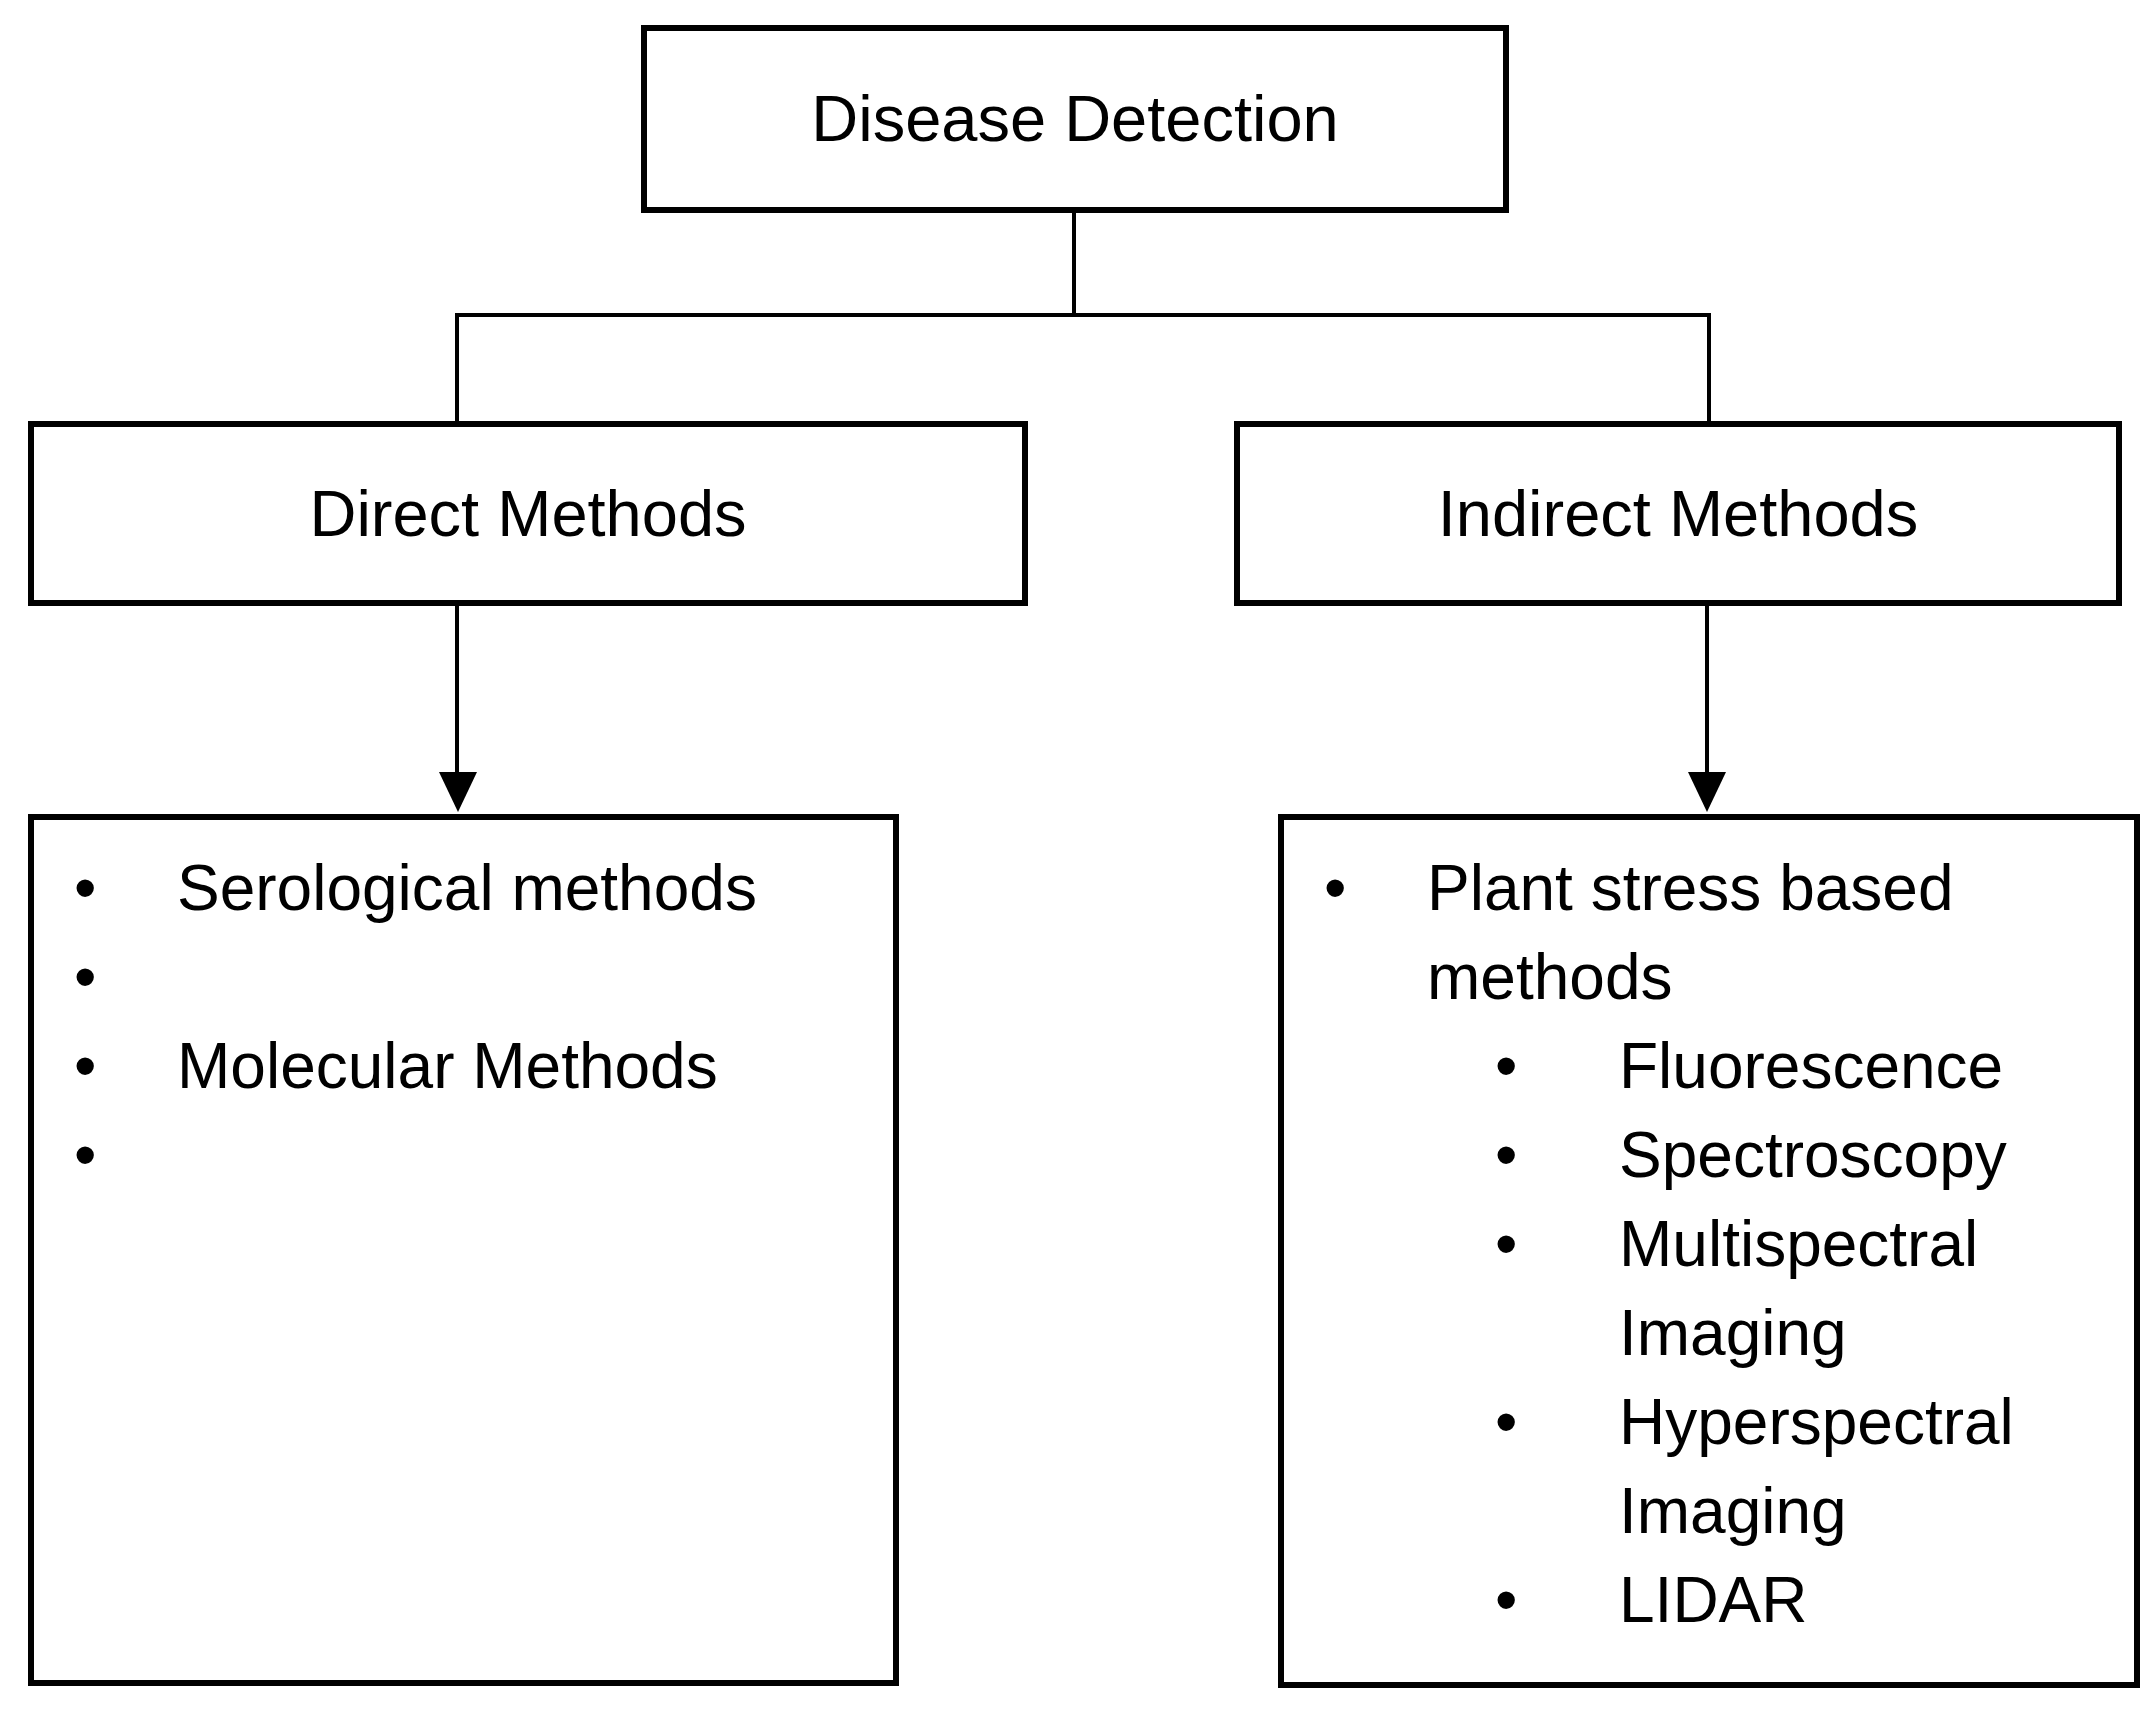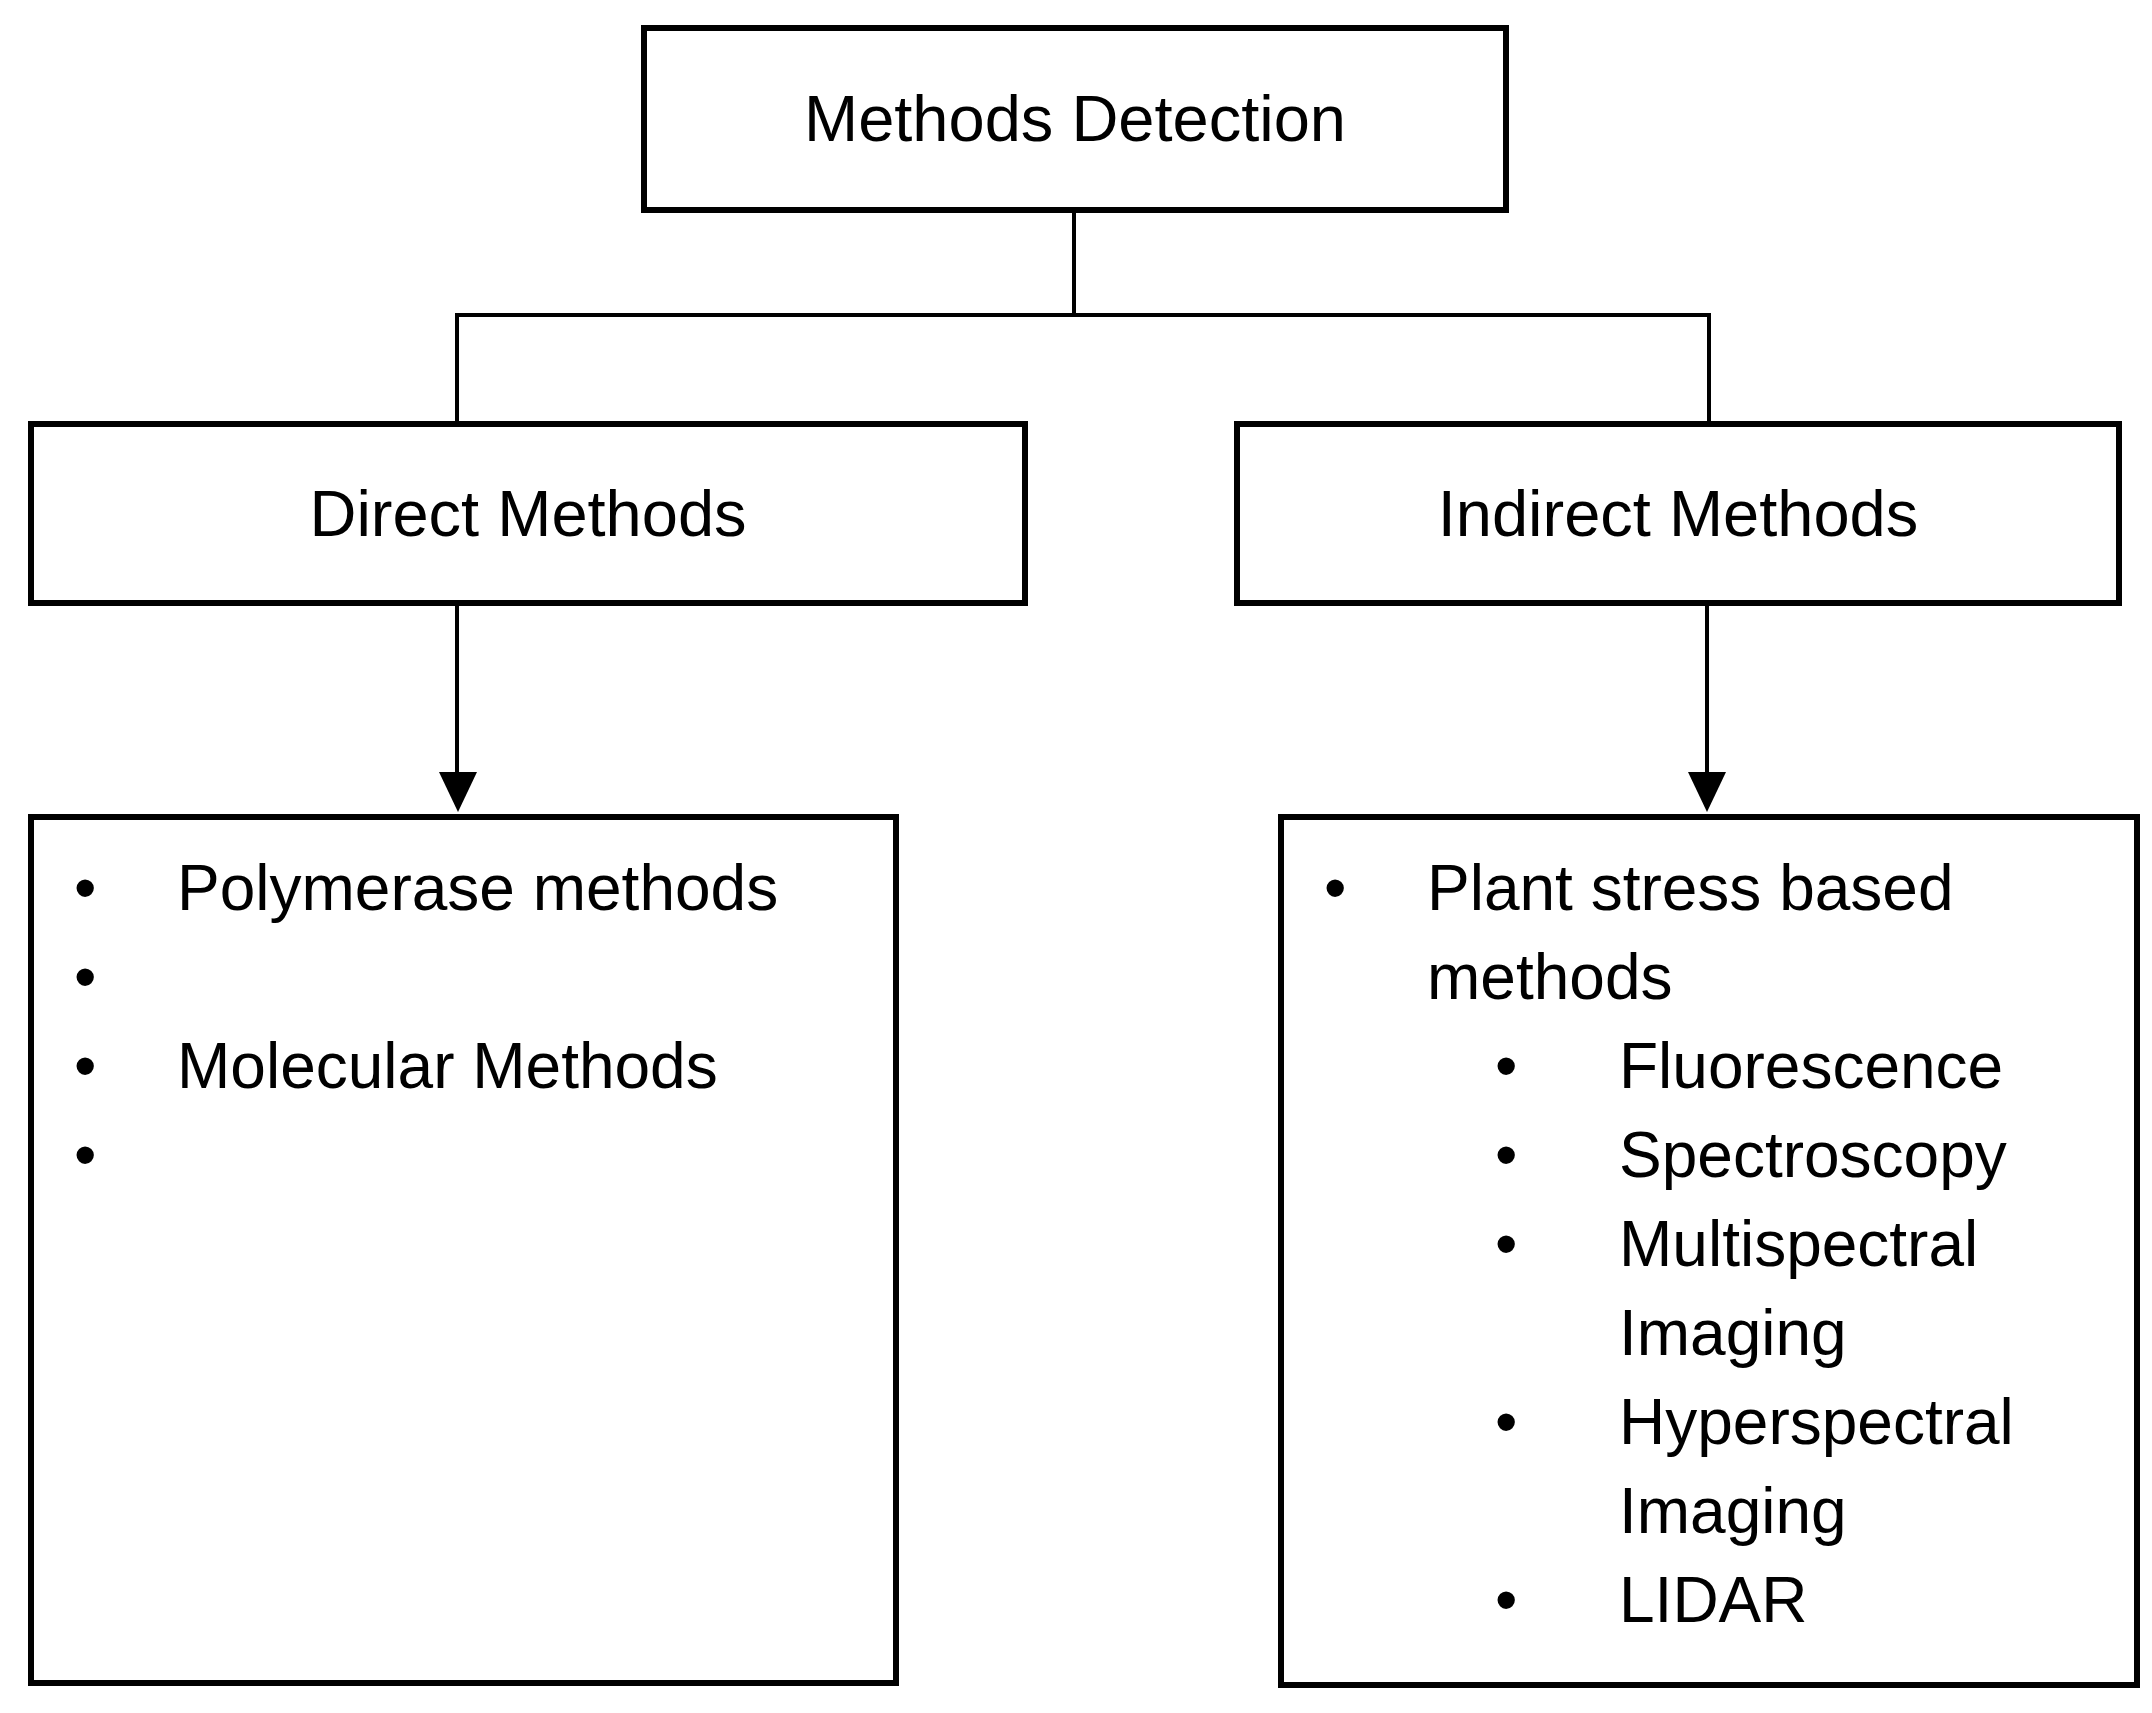--- a/index.html
+++ b/index.html
@@ -81,21 +81,21 @@
   .direct-list  .item .txt { width: 683px; }
   .indirect-list .item.lvl1 .txt { width: 634px; }
   .indirect-list .item.lvl2 .txt { width: 520px; margin-left: 20px; }
 </style>
 </head>
 <body>
 
 <div class="stage">
 
   <div class="box label-box root-box">
-    <span>Methods Detection</span>
+    <span>Disease Detection</span>
   </div>
 
   <div class="line stub-root"></div>
   <div class="line h-branch"></div>
   <div class="line v-left"></div>
   <div class="line v-right"></div>
 
   <div class="box label-box direct-box">
     <span>Direct Methods</span>
   </div>
@@ -104,21 +104,21 @@
   </div>
 
   <div class="line arrow-line-left"></div>
   <div class="arrowhead arrowhead-left"></div>
   <div class="line arrow-line-right"></div>
   <div class="arrowhead arrowhead-right"></div>
 
   <div class="box list direct-list">
     <div class="item lvl1">
       <span class="dot">•</span>
-      <span class="txt">Polymerase methods</span>
+      <span class="txt">Serological methods</span>
     </div>
     <div class="item lvl1">
       <span class="dot">•</span>
     </div>
     <div class="item lvl1">
       <span class="dot">•</span>
       <span class="txt">Molecular Methods</span>
     </div>
     <div class="item lvl1">
       <span class="dot">•</span>

